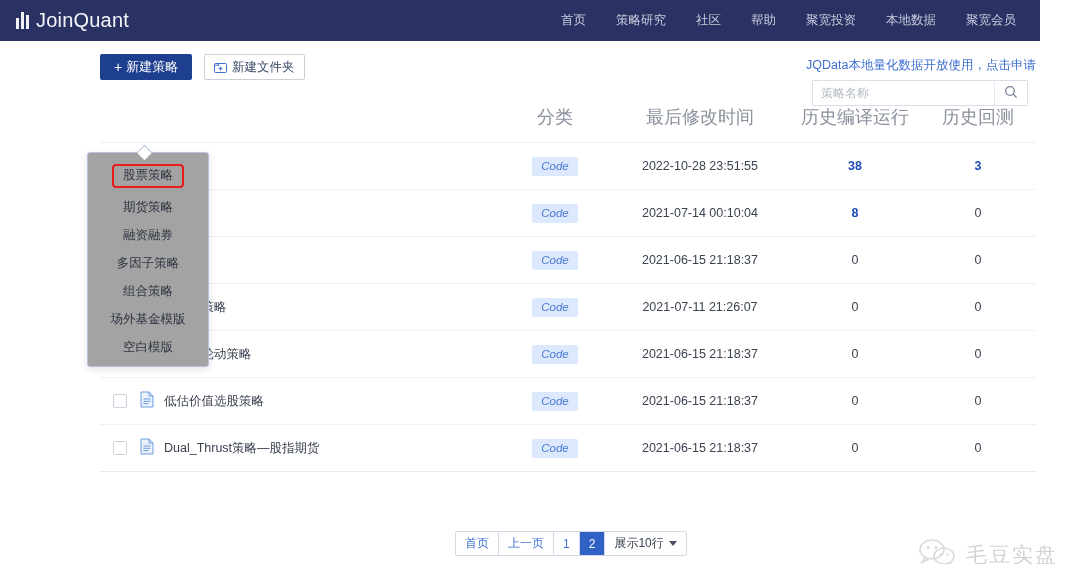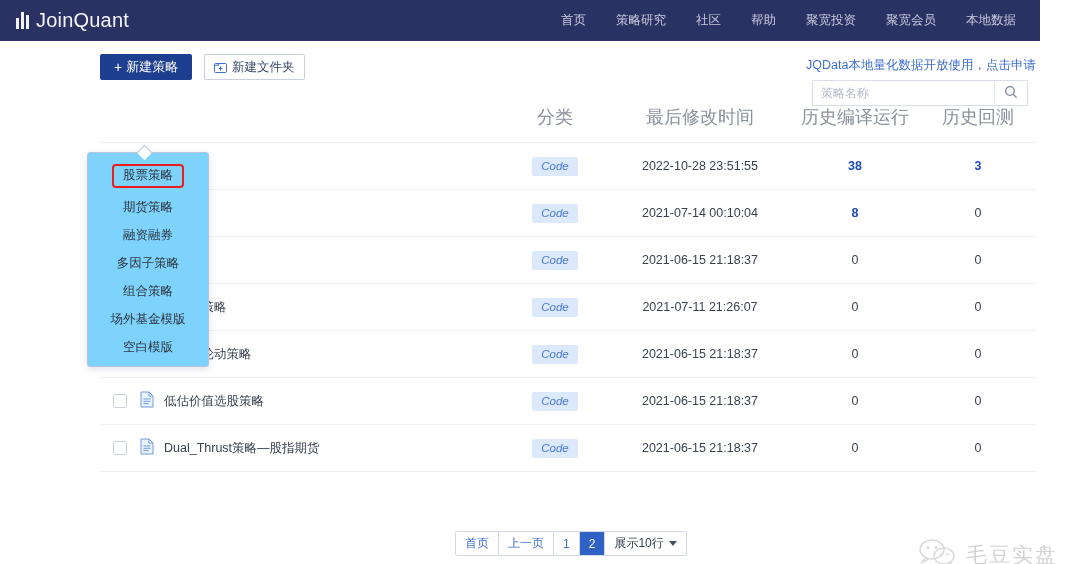--- a/index.html
+++ b/index.html
@@ -122,21 +122,21 @@
     font-size: 11.5px; padding: 3px 9px 4px; border-radius: 2px;
     font-family: "Liberation Sans", sans-serif;
     font-style: italic;
   }
   .num-link { color: #1e4bb8; font-weight: bold; font-size: 12.5px; cursor: pointer; }
   .num-plain { color: #3a4250; font-size: 12.5px; }
 
   
   .dropdown {
     position: absolute; left: 87px; top: 152px; width: 122px;
-    background: #7dd3fc; border: 1px solid #b9c4da; border-radius: 3px;
+    background: #a3a3a3; border: 1px solid #b9c4da; border-radius: 3px;
     box-shadow: 0 2px 7px rgba(40,55,90,.14);
     z-index: 40; padding: 6px 0 4px 0;
   }
   .dropdown:before {
     content: ""; position: absolute; top: -6px; left: 51px;
     width: 10px; height: 10px; background: #fff;
     border-left: 1px solid #b9c4da; border-top: 1px solid #b9c4da;
     transform: rotate(45deg);
   }
   .dd-item {
@@ -192,22 +192,22 @@
           <i></i>
       </span>
       <span class="brand-name">JoinQuant</span>
     </div>
     <div class="nav">
       <div class="nav-item">首页</div>
       <div class="nav-item">策略研究</div>
       <div class="nav-item">社区</div>
       <div class="nav-item">帮助</div>
       <div class="nav-item">聚宽投资</div>
+      <div class="nav-item">本地数据</div>
       <div class="nav-item">聚宽会员</div>
-      <div class="nav-item">本地数据</div>
     </div>
   </div>
 
   <div class="content">
 
 
     <div class="toolbar">
 
       <button class="btn-primary">
         <span class="plus">+</span>

